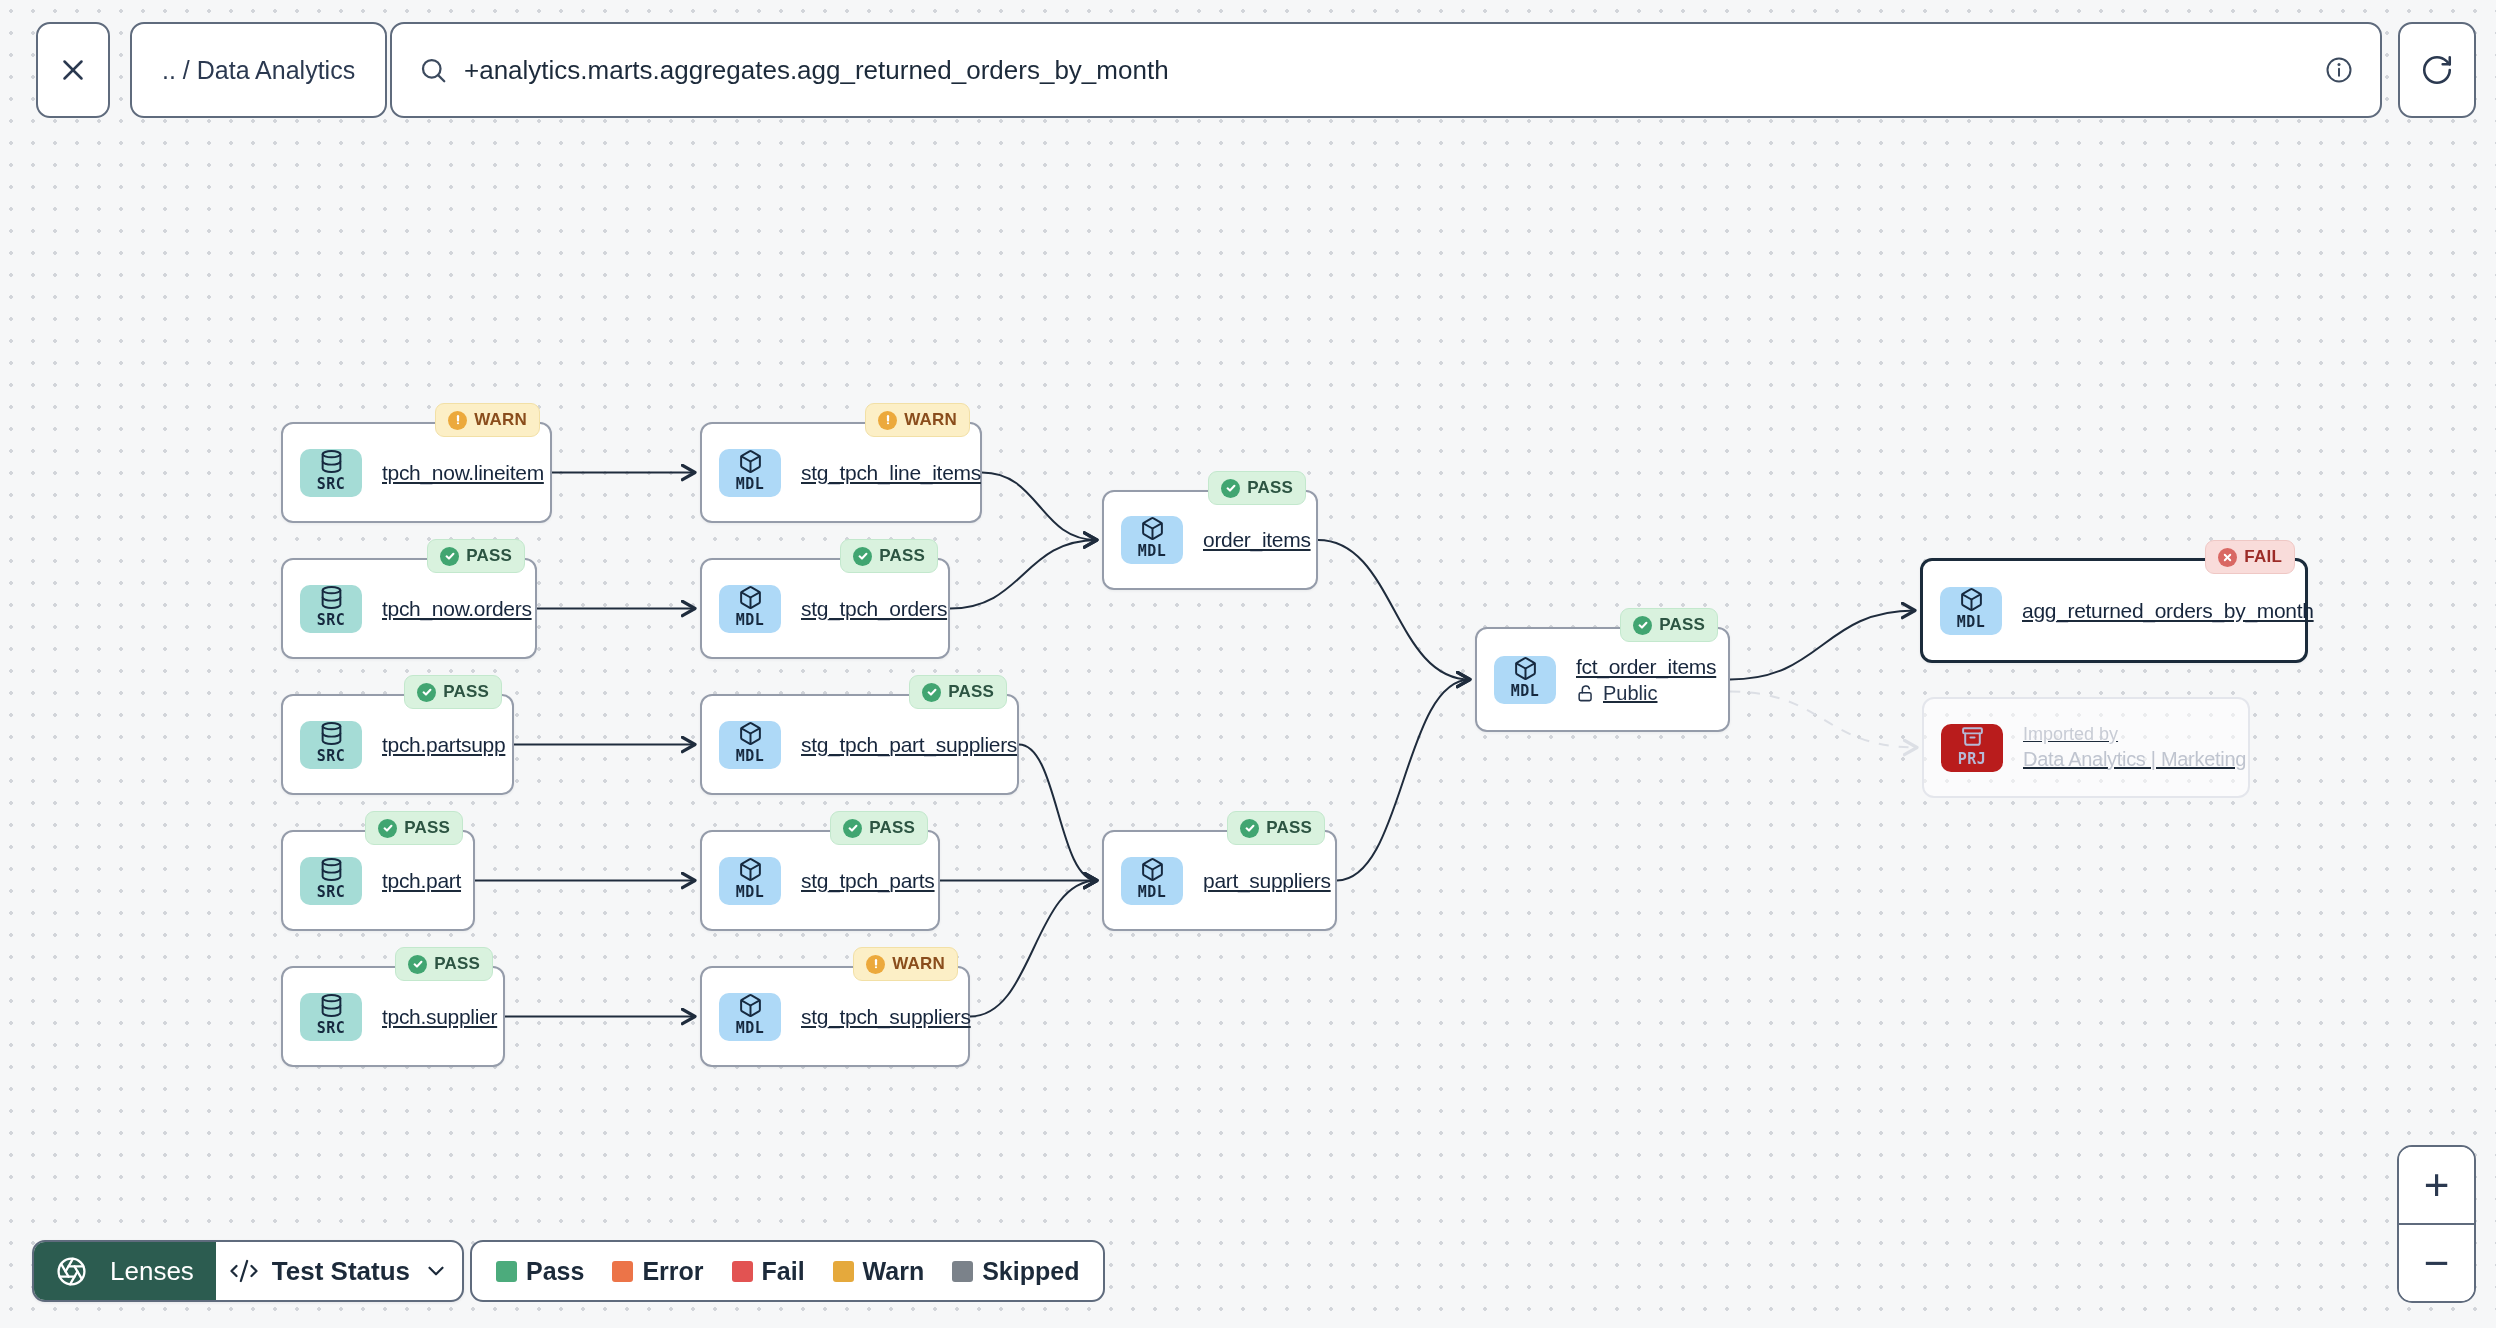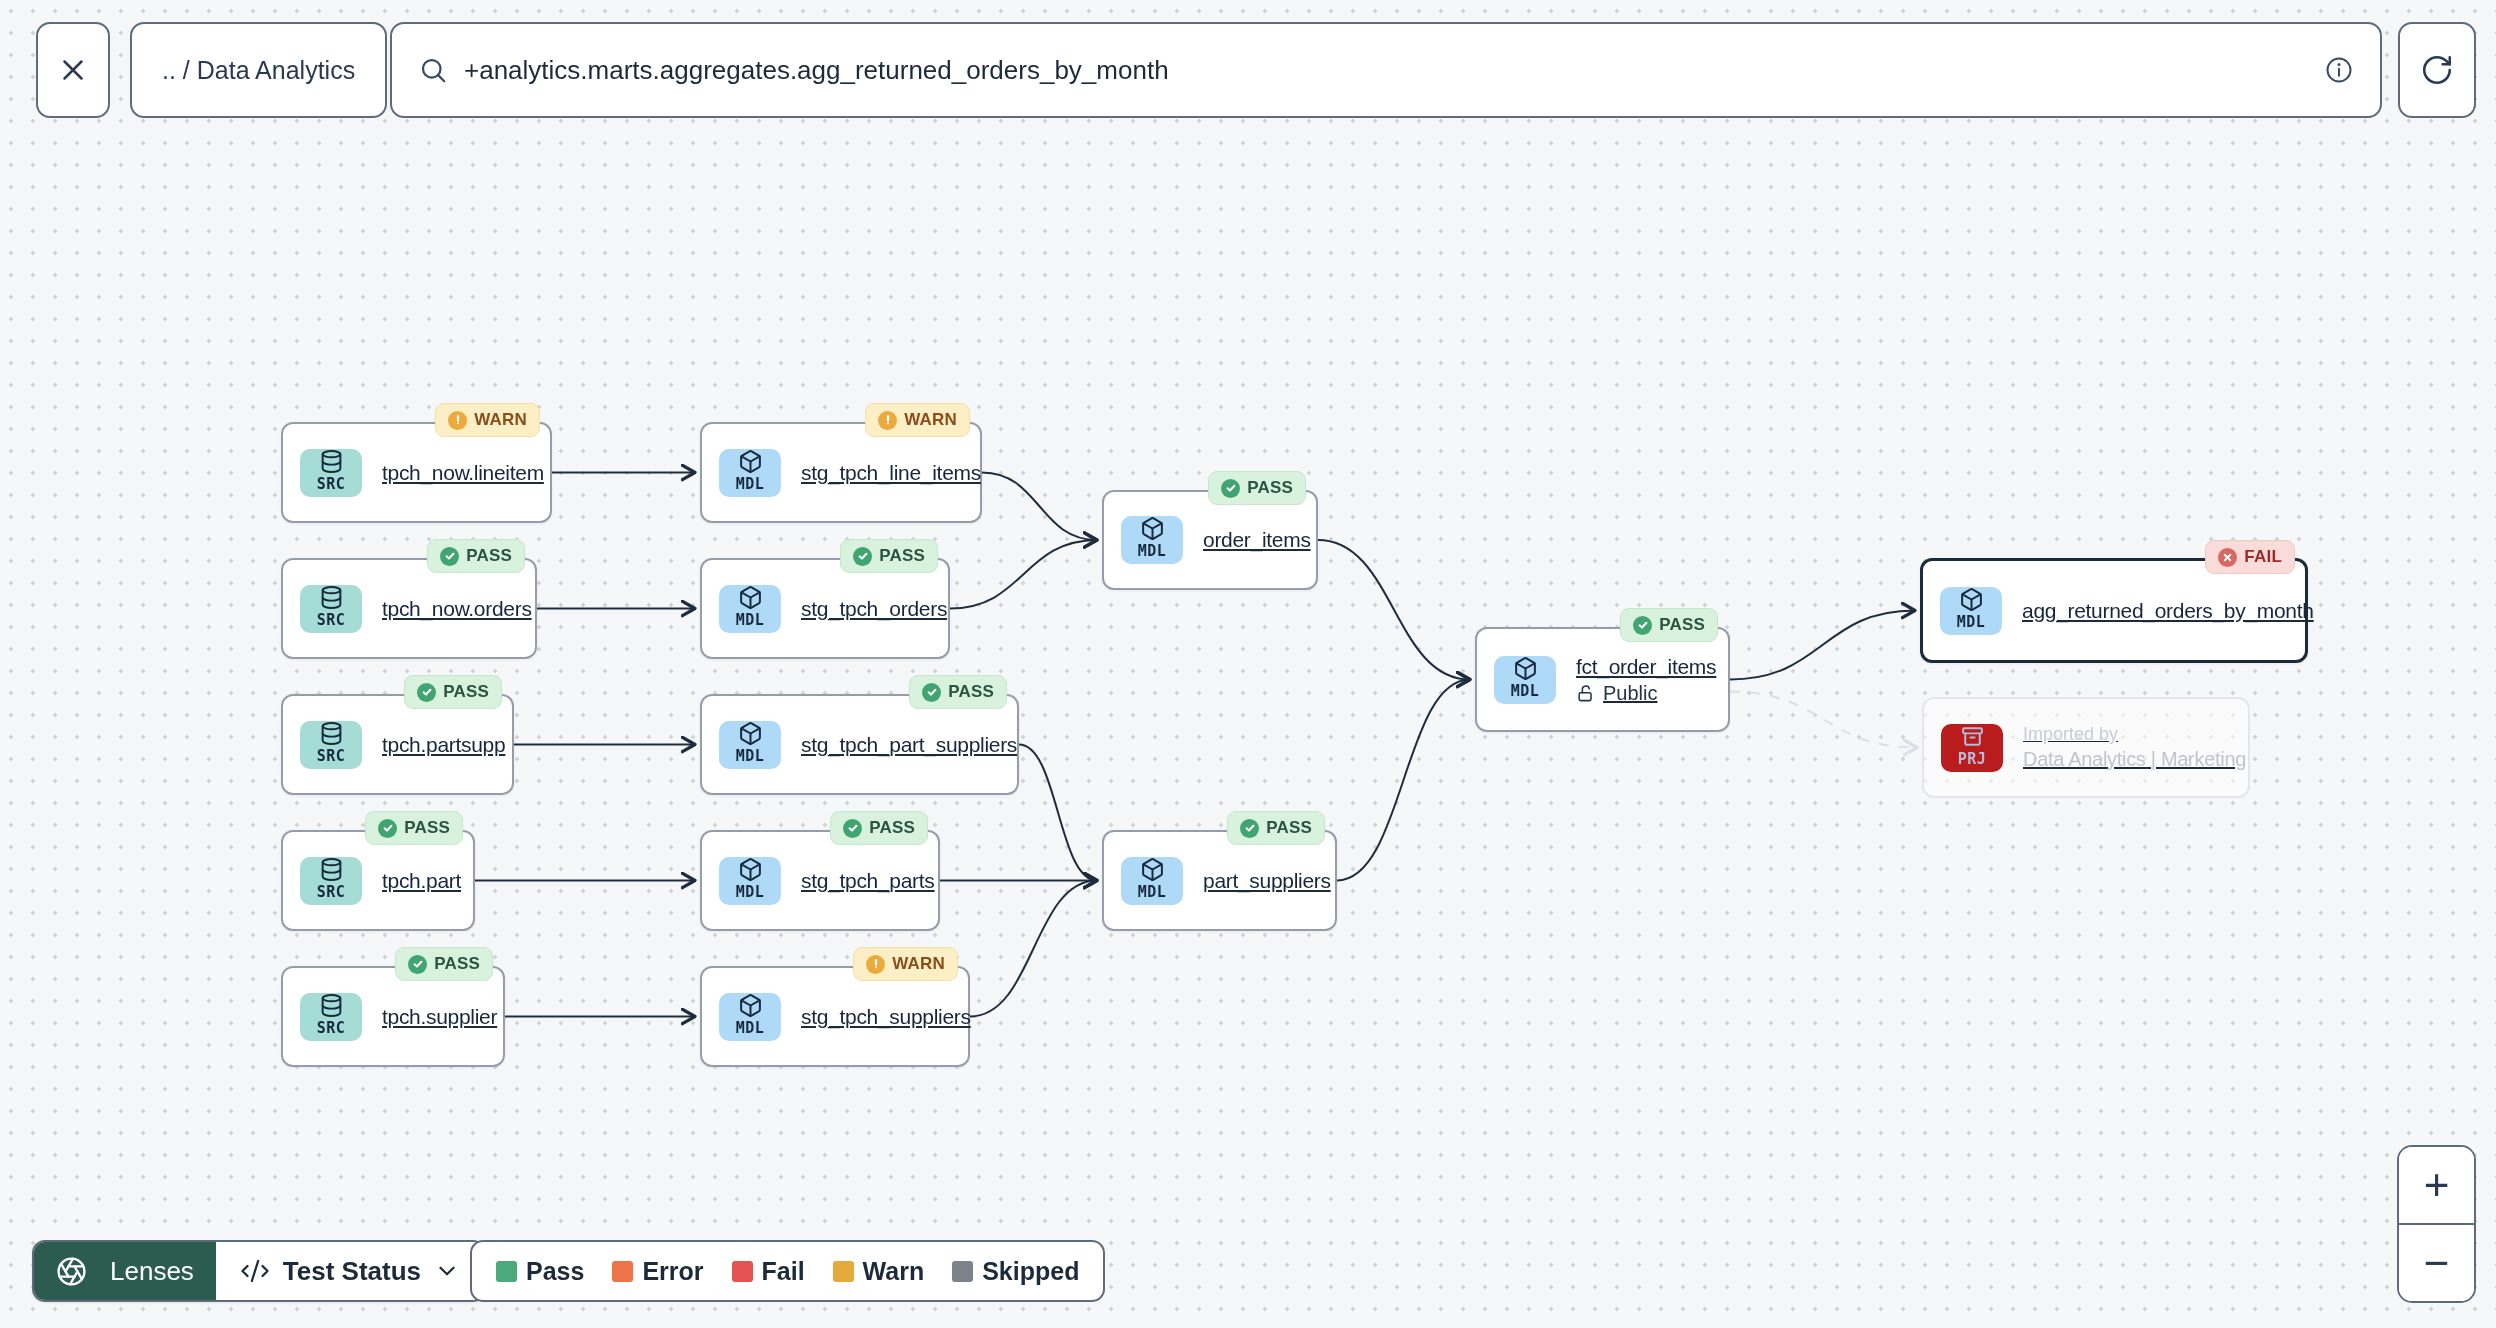--- a/index.html
+++ b/index.html
@@ -74,21 +74,21 @@
     position:absolute; left:32px; top:1240px; height:62px;
     display:flex; align-items:stretch;
     border:2px solid #5f6b7d; border-radius:13px; overflow:hidden;
     background:#fff; box-shadow:0 1px 3px rgba(20,30,50,.08);
   }
   #lenses-btn {
     background:#2c5c50; color:#fff; display:flex; align-items:center; gap:23px;
     padding:0 22px; font-size:26px; cursor:pointer;
   }
   #lens-selector {
-    display:flex; align-items:center; gap:13px; padding:0 24px;
+    display:flex; align-items:center; gap:13px; padding:0 13px;
     font-size:26px; font-weight:700; color:#1c2a3a; cursor:pointer;
   }
   #legend {
     position:absolute; left:470px; top:1240px; height:62px;
     display:flex; align-items:center; gap:28px; padding:0 24px;
     background:#fff; border:2px solid #5f6b7d; border-radius:13px;
     font-size:25px; font-weight:700; color:#1c2a3a;
   }
   .legend-item { display:flex; align-items:center; gap:9px; }
   .legend-swatch { width:21px; height:21px; border-radius:3px; }

